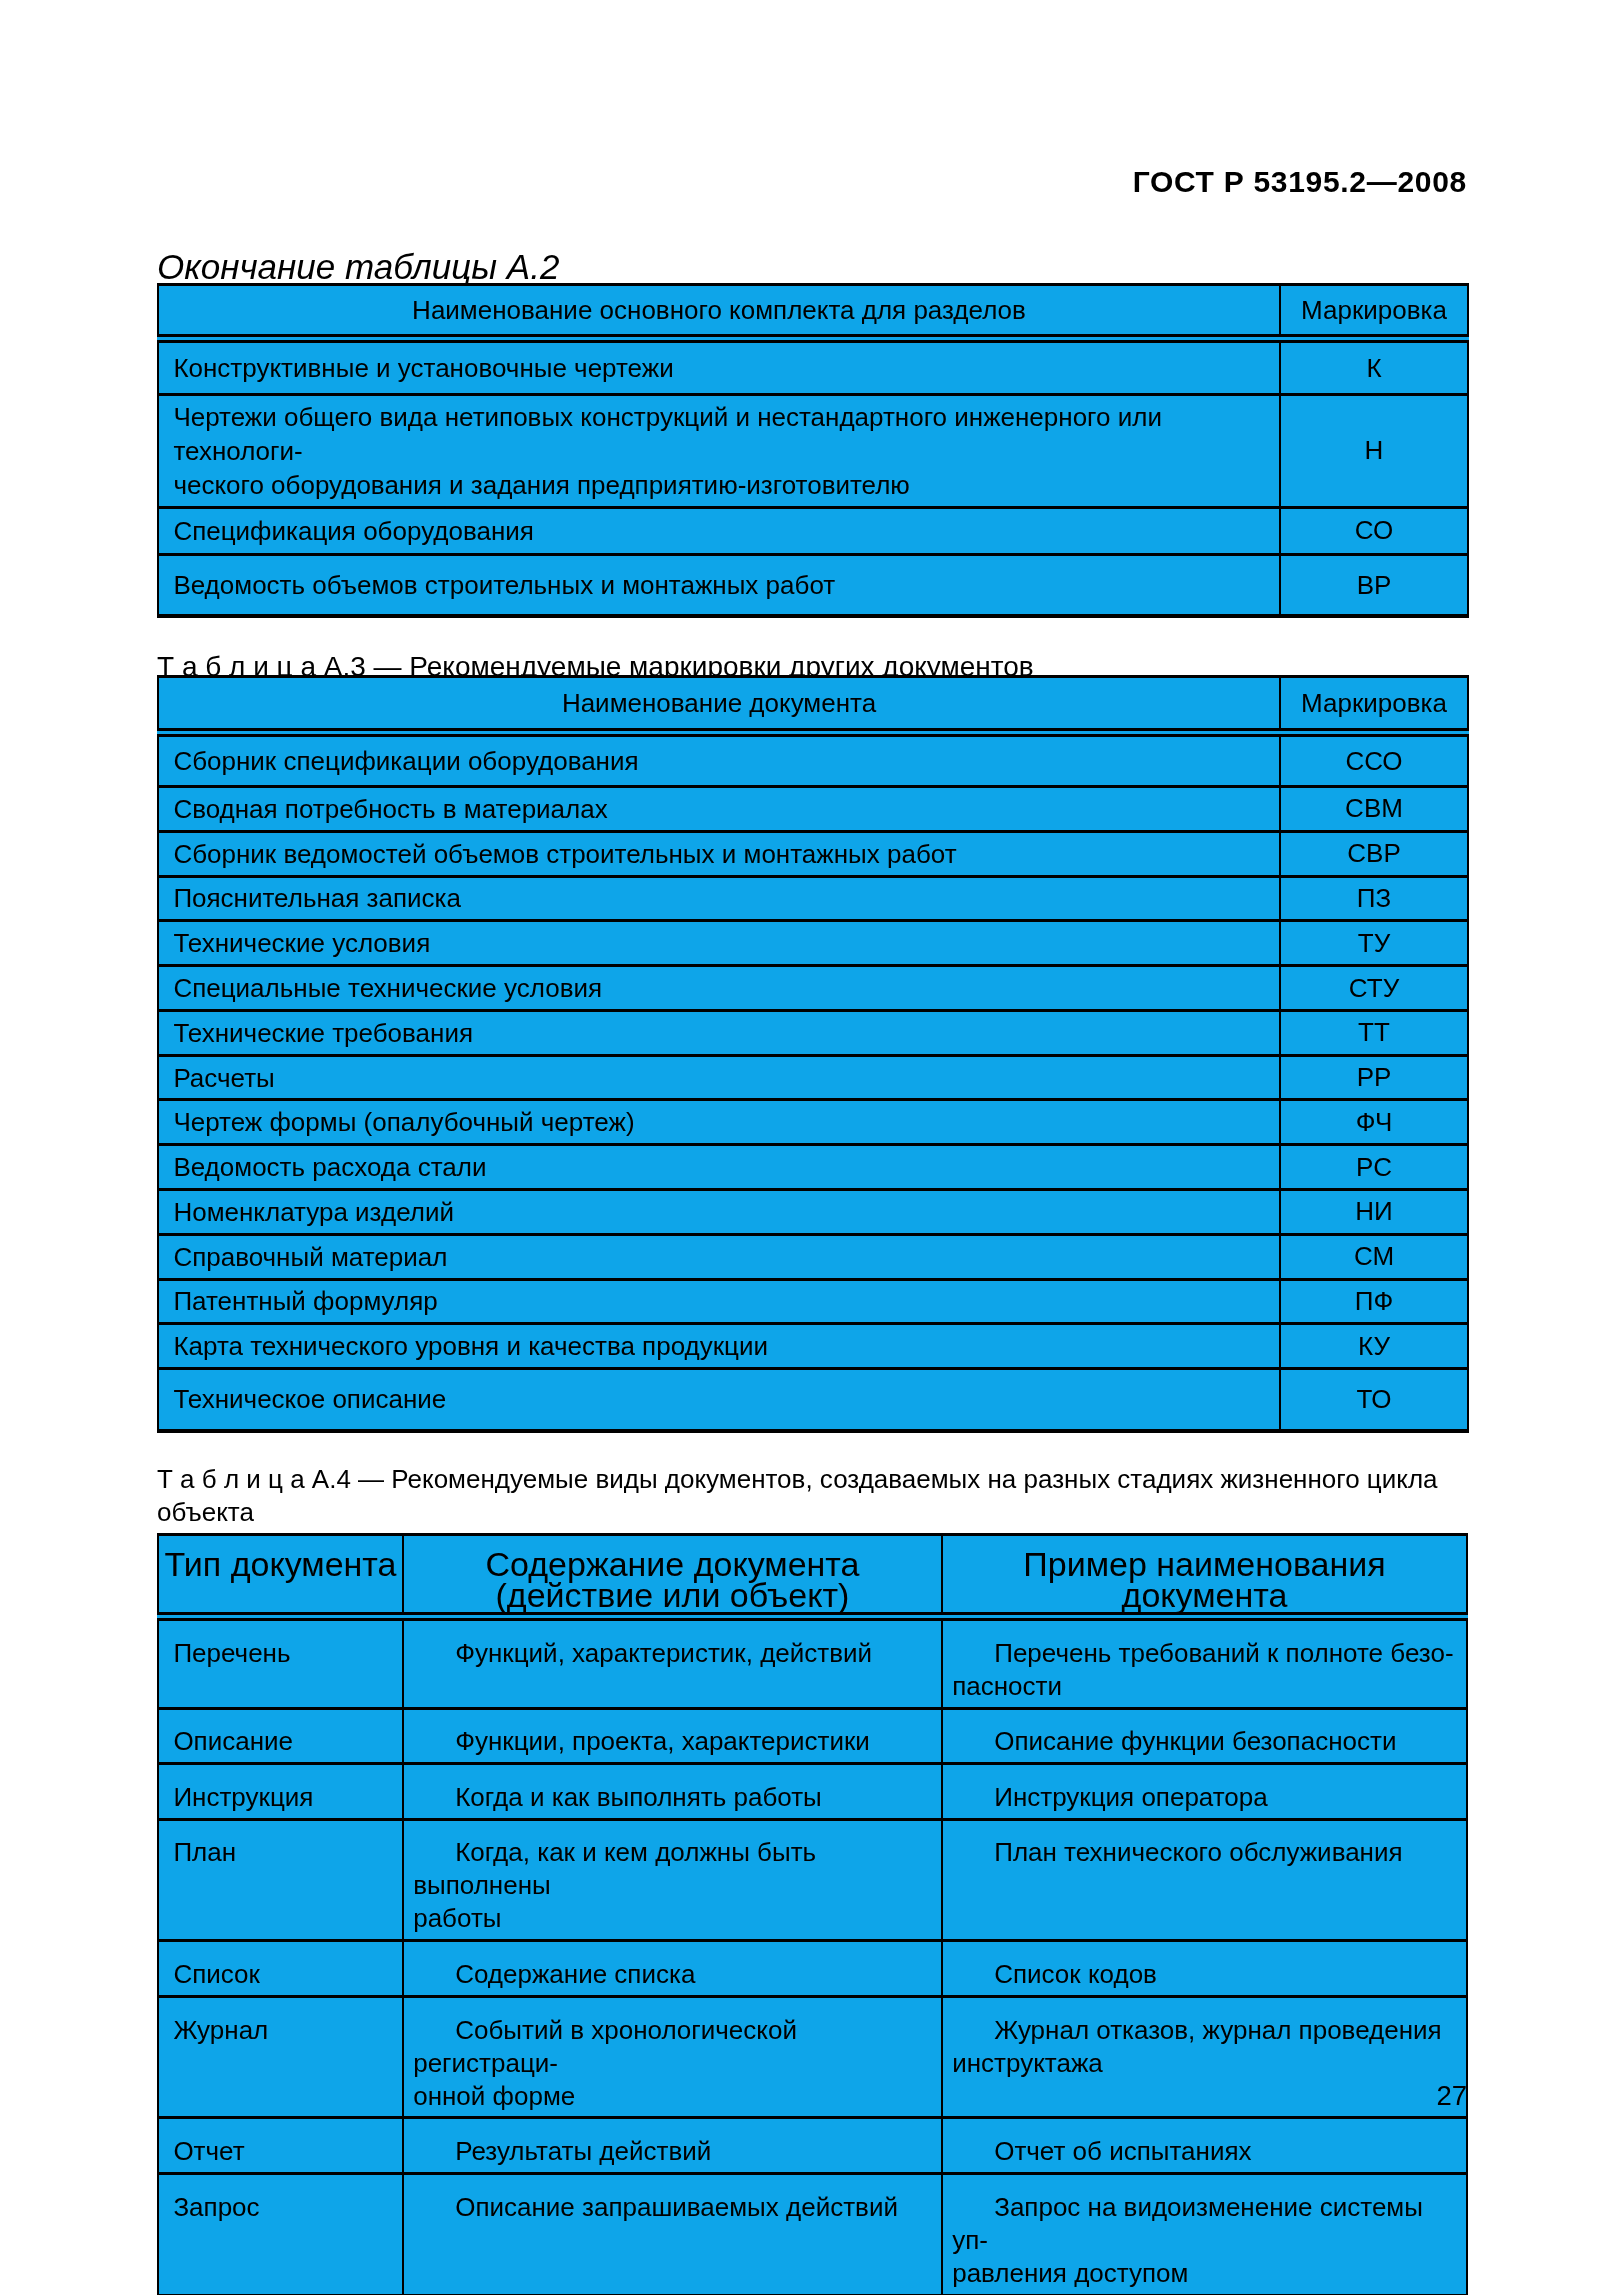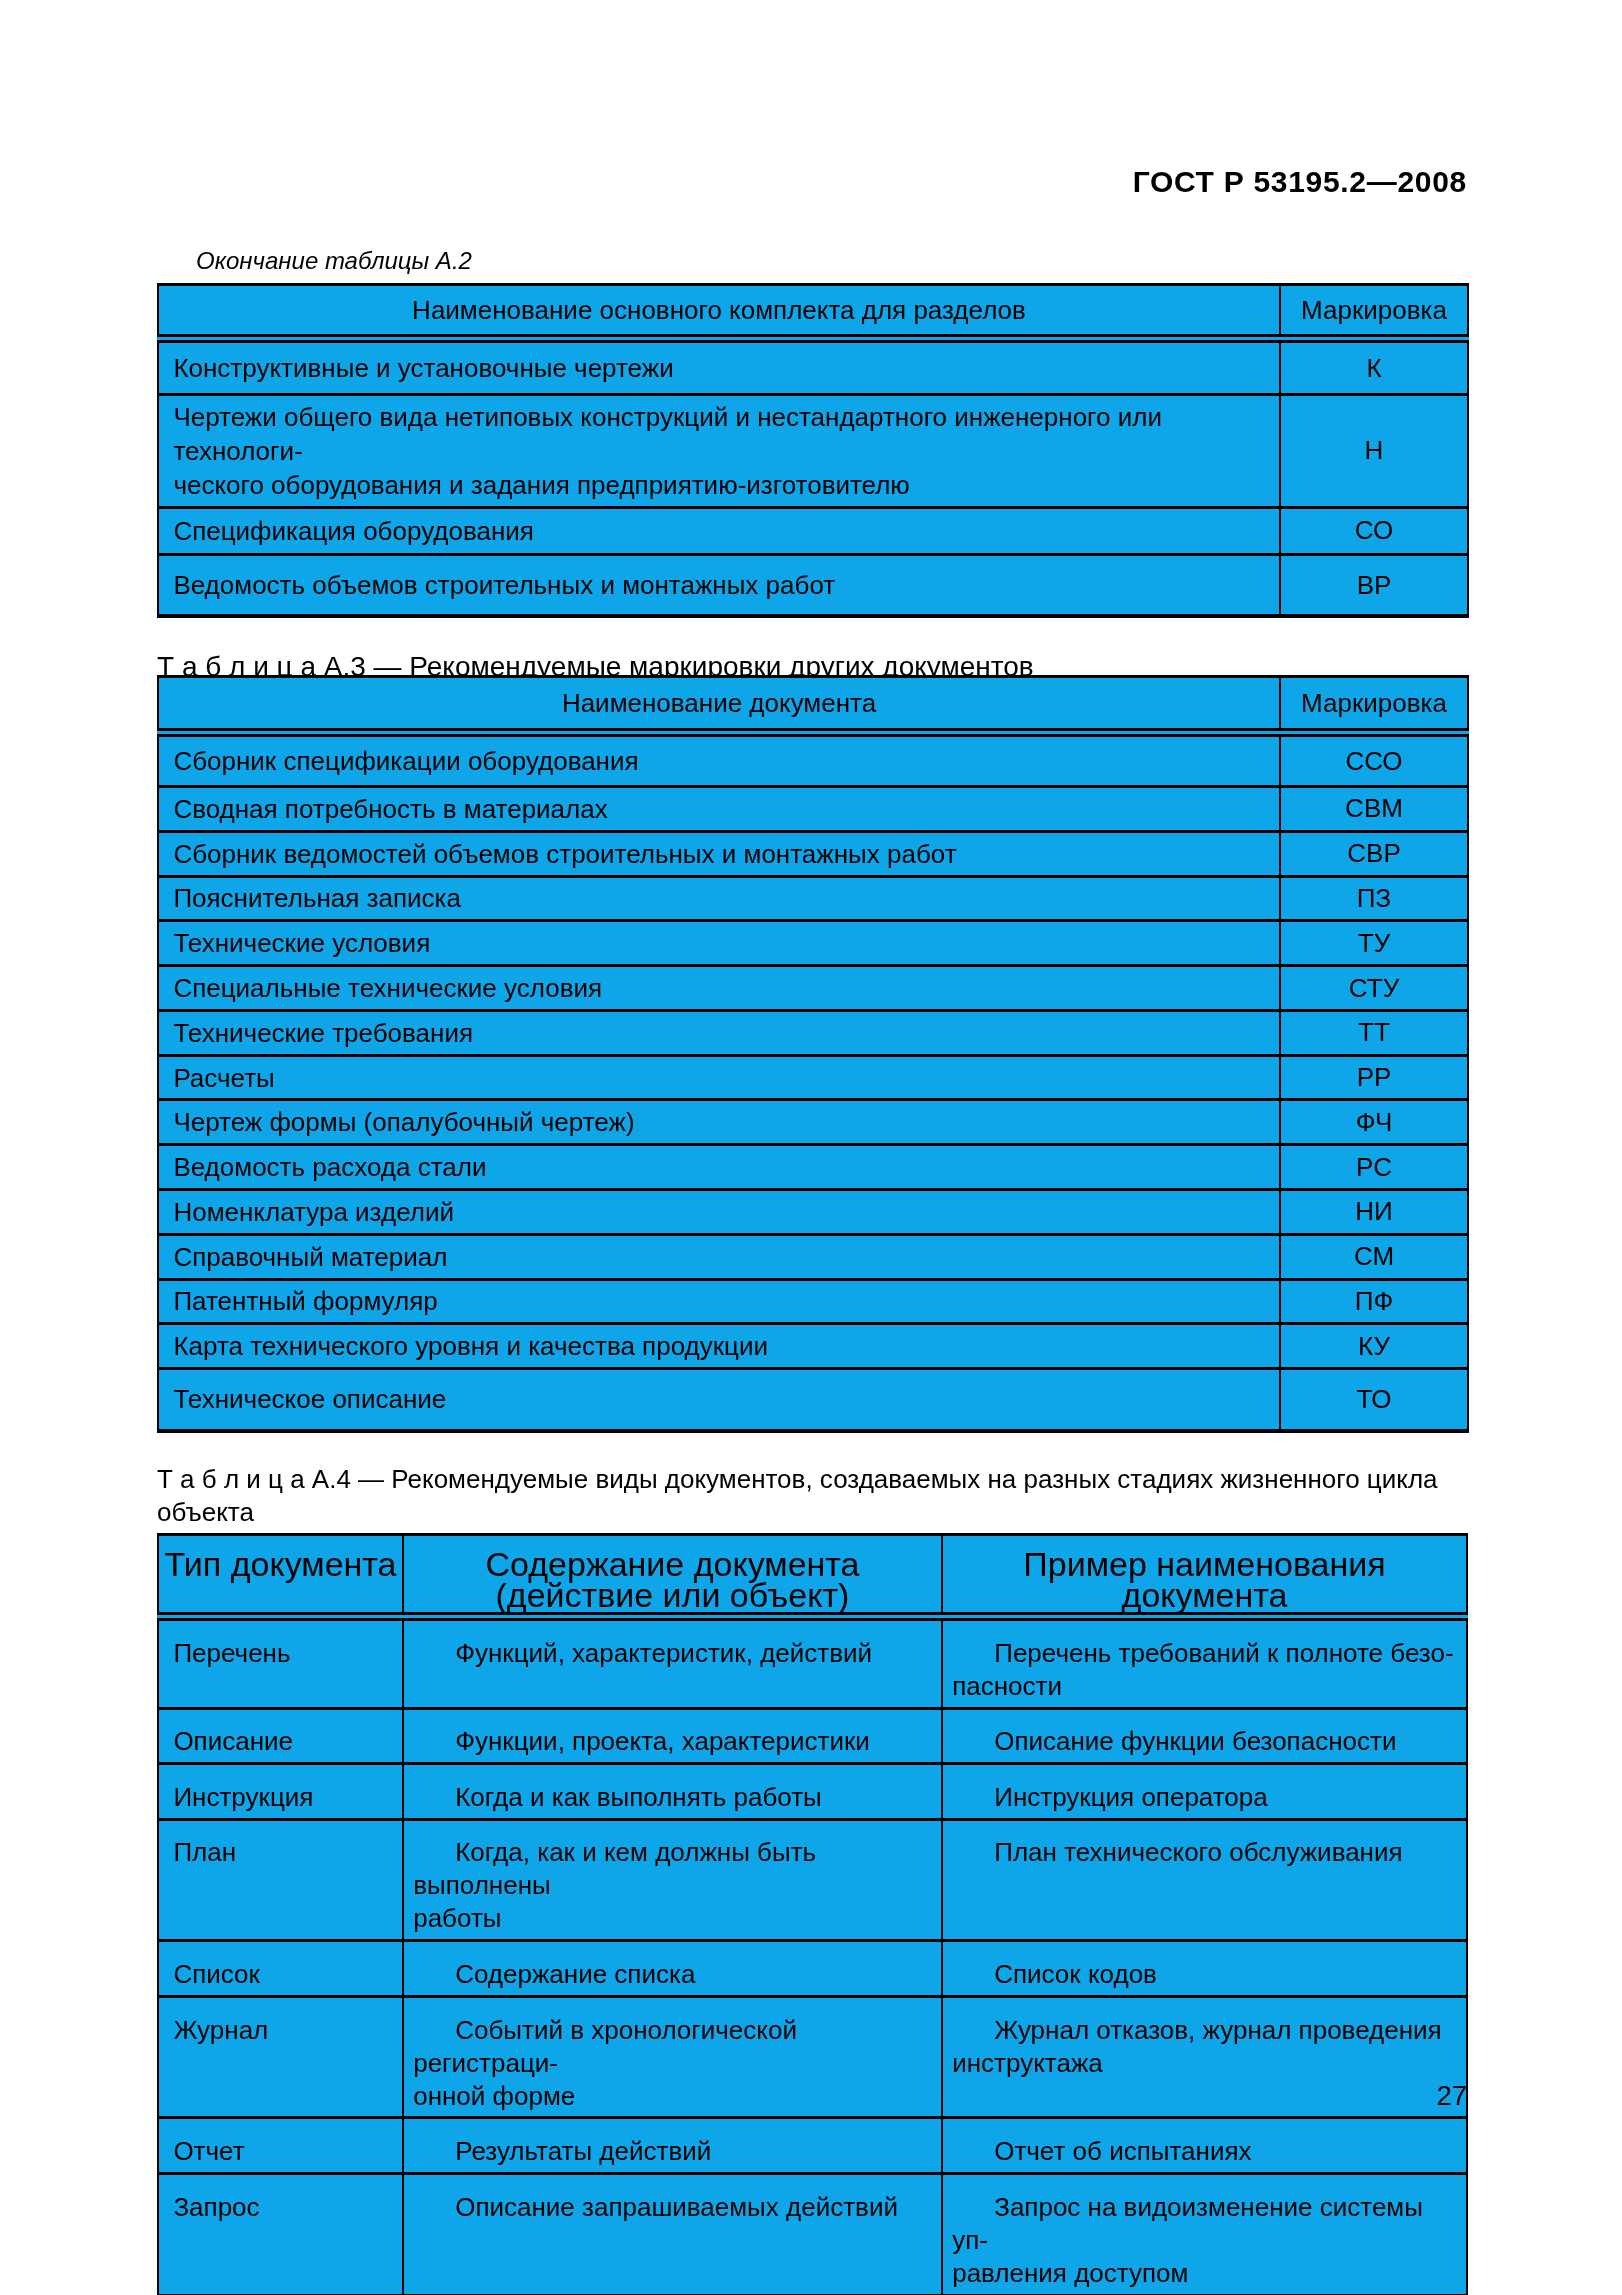--- a/index.html
+++ b/index.html
@@ -2,21 +2,21 @@
 <html style="font-size:10.5px"><head>
 <meta charset="utf-8">
 <style>
   html, body { margin:0; padding:0; background:#ffffff; }
   body { width:1622px; height:2295px; position:relative; overflow:hidden;
          font-family:"Liberation Sans", sans-serif; color:#000; }
   .abs { position:absolute; }
   .content-x { left:157px; width:1310px; }
 
   #gost-header { top:165px; text-align:right; font-size:30px; font-weight:bold; letter-spacing:0.7px; }
-  #a2-cont-caption { top:247px; font-size:24px; font-style:italic;margin-left:39px; }
+  #a2-cont-caption { top:247px; font-size:35px; font-style:italic; }
   #a3-caption { top:651px; font-size:28px; }
   #a4-caption { top:1463px; font-size:26px; line-height:33px; white-space:pre-line; }
   #page-number { top:2080px; text-align:right; font-size:27.5px; }
 
   table { border-collapse:collapse; table-layout:fixed; width:1310px; background:#0ea5e9; }
   table { border-top:3.3px solid #000; border-bottom:4.6px solid #000;
           border-left:2px solid #000; border-right:2px solid #000; }
   #table-a2 { top:283px; }
   #table-a3 { top:675px; }
   #table-a4 { top:1533px; }

